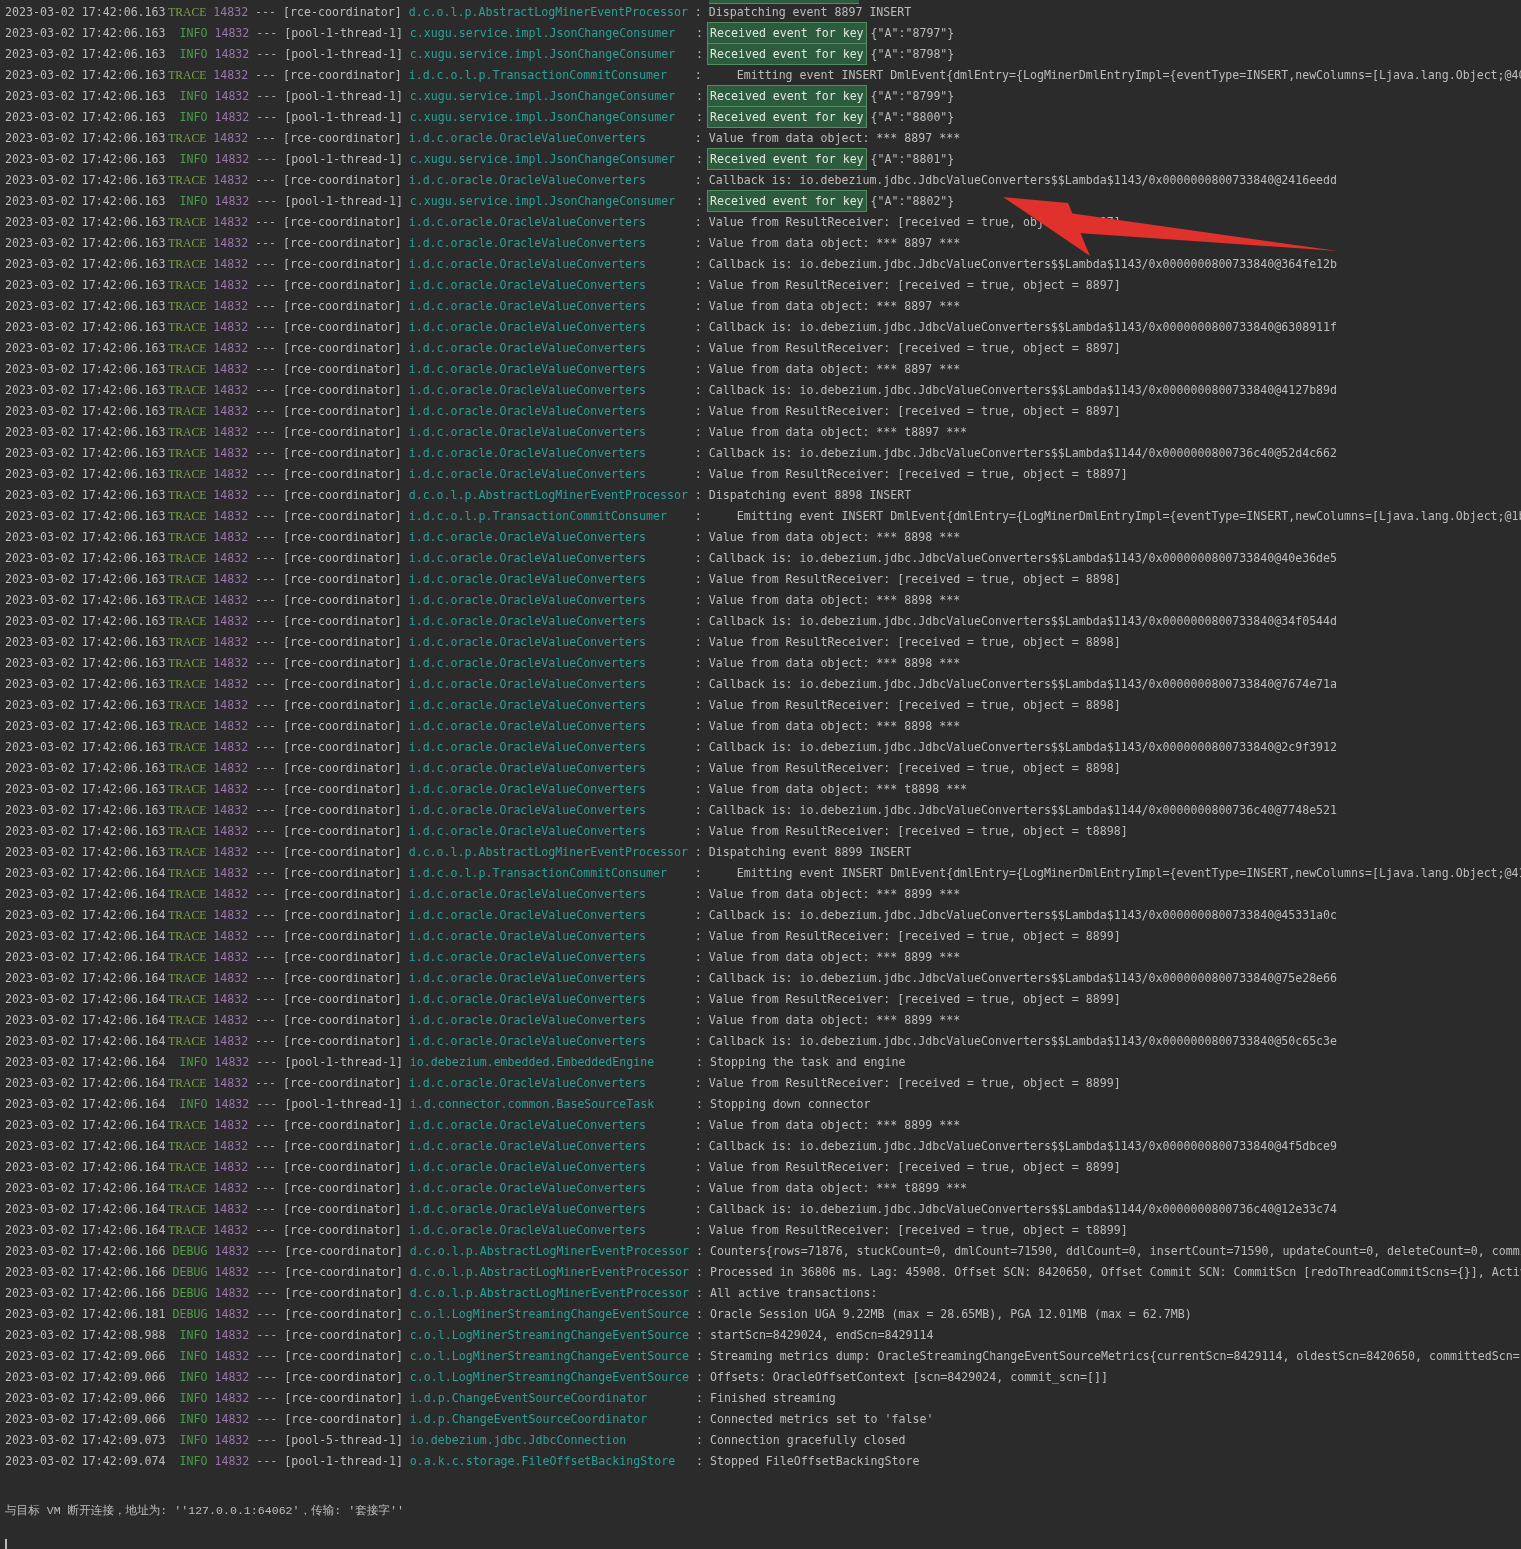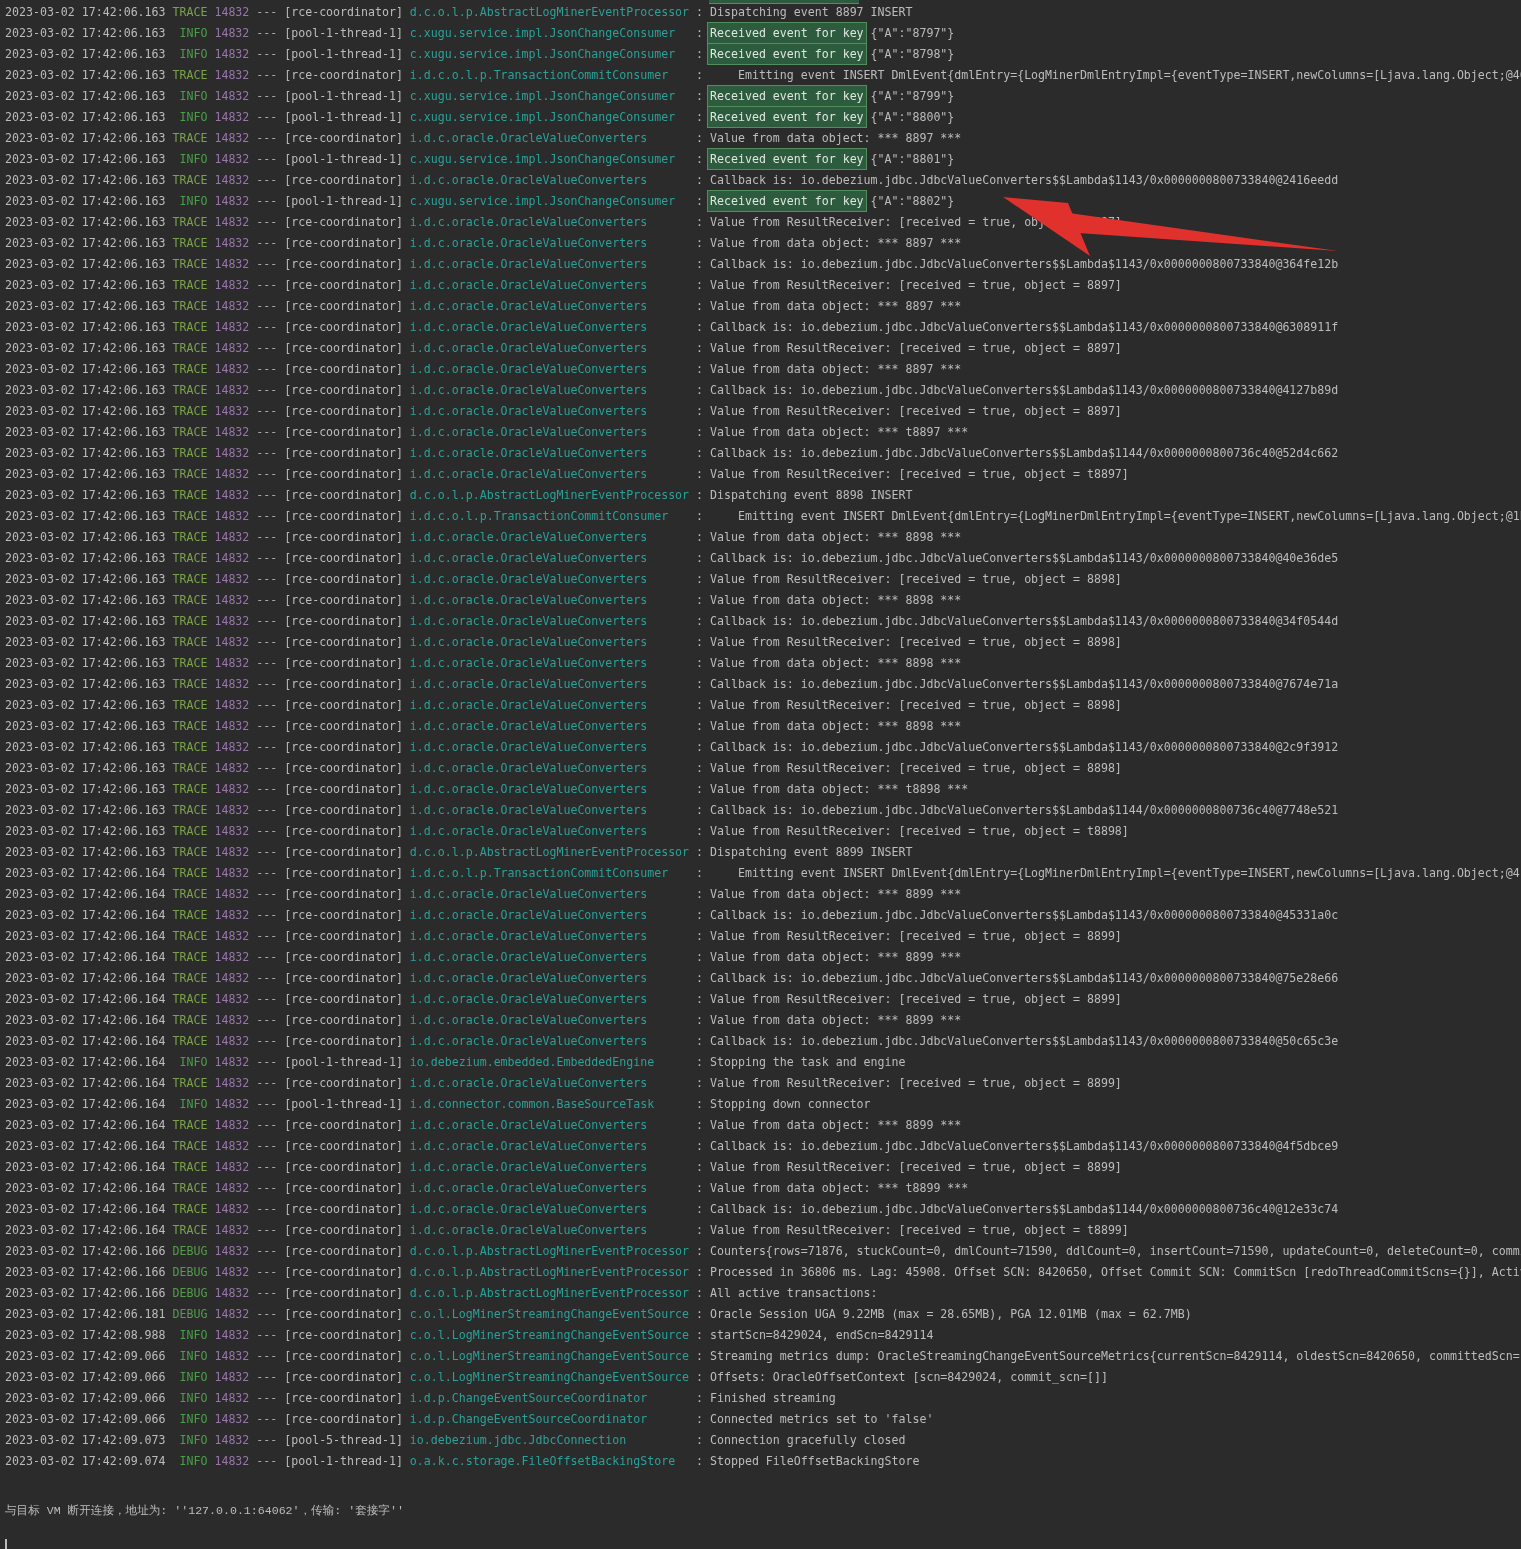--- a/index.html
+++ b/index.html
@@ -8,21 +8,21 @@
     background:#2b2b2b;
     overflow:hidden;
     position:relative;
     font-family:"DejaVu Sans Mono","Liberation Mono",monospace;
     font-size:11.6px;
     color:#bcbcbc;
   }
   #console{position:absolute;top:2px;left:5px;white-space:pre;}
   .row{height:21px;line-height:21px;white-space:pre;}
   .ts{color:#bcbcbc;}
-  .lvl-TRACE{color:#7aa24a;}
+  .lvl-TRACE{color:#7aa24a;font-family:Liberation Serif, serif;}
   .lvl-INFO{color:#4a9e4a;text-align:right;}
   .lvl-DEBUG{color:#549c4c;}
   .pid{color:#9876aa;}
   .sep{color:#a8a8a8;}
   .thread{color:#bcbcbc;}
   .logger{color:#2aa198;}
   .colon{color:#bcbcbc;}
   .msg{color:#bcbcbc;}
   .hl{
     background:#2d5b3d;

